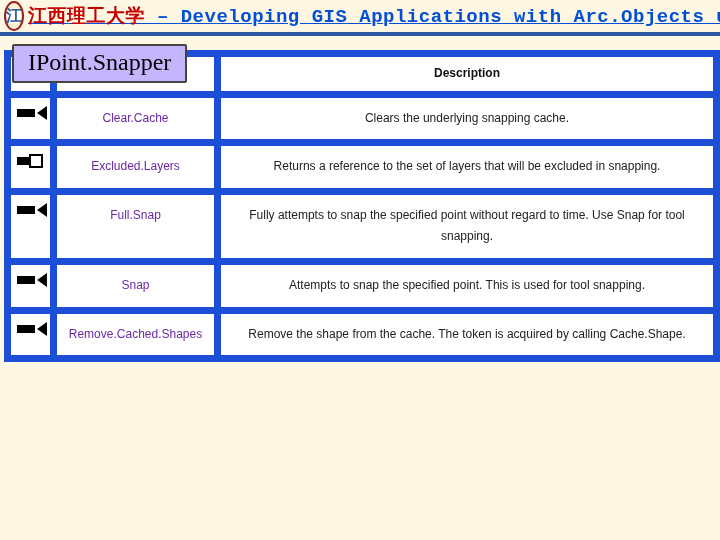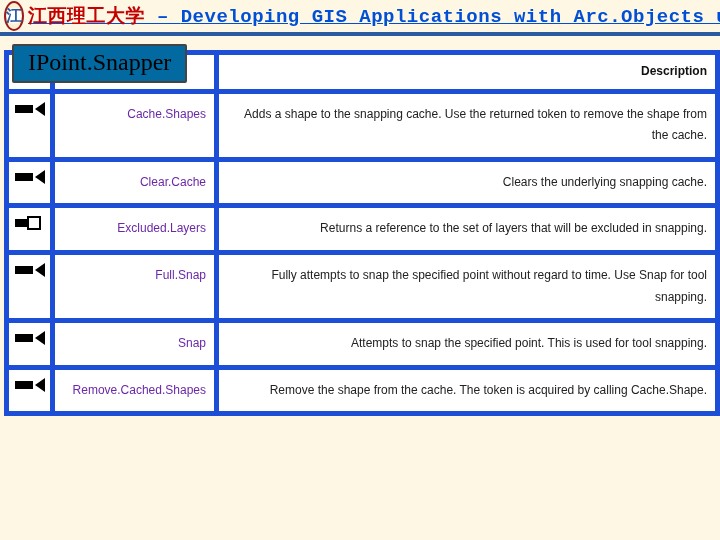--- a/index.html
+++ b/index.html
@@ -33,21 +33,21 @@
       font-size: 19px;
       color: #004fd6;
       text-decoration: underline;
       white-space: nowrap;
       letter-spacing: 0.5px;
     }
     .title .cn { color: #c40000; }
     .badge {
       position: absolute;
       top: 44px; left: 12px;
-      background: #0369a1;
+      background: #c4b5fd;
       border: 2px solid #444;
       border-radius: 2px;
       padding: 4px 14px 6px;
       font-family: "Times New Roman", serif;
       font-size: 24px;
       line-height: 1.05;
       z-index: 5;
     }
     .table-wrap {
       position: absolute;
@@ -56,25 +56,25 @@
     }
     table {
       border-collapse: collapse;
       width: 100%;
       table-layout: fixed;
     }
     col.c-icon { width: 46px; }
     col.c-name { width: 164px; }
     col.c-desc { width: auto; }
     th, td {
-      border: 5px solid #1d4ed8;
+      border: 7px solid #1d4ed8;
       font-size: 12px;
       vertical-align: top;
       padding: 10px 8px;
-      text-align: right;
+      text-align: center;
       line-height: 1.8;
     }
     th {
       font-weight: bold;
       color: #111;
       background: #fff;
       padding-top: 6px;
       padding-bottom: 6px;
     }
     td.icon-cell { padding: 8px 6px; background:#fff; }
@@ -174,25 +174,20 @@
     <thead>
       <tr>
         <th></th>
         <th></th>
         <th>Description</th>
       </tr>
     </thead>
     <tbody id="rows">
         <tr>
           <td class="icon-cell"><span class="ic ic-method"></span></td>
-          <td><span class="name-link">Cache.Shapes</span></td>
-          <td class="desc">Adds a shape to the snapping cache. Use the returned token to remove the shape from the cache.</td>
-        </tr>
-        <tr>
-          <td class="icon-cell"><span class="ic ic-method"></span></td>
           <td><span class="name-link">Clear.Cache</span></td>
           <td class="desc">Clears the underlying snapping cache.</td>
         </tr>
         <tr>
           <td class="icon-cell"><span class="ic ic-propget"><span class="arrowhead"></span></span></td>
           <td><span class="name-link">Excluded.Layers</span></td>
           <td class="desc">Returns a reference to the set of layers that will be excluded in snapping.</td>
         </tr>
         <tr>
           <td class="icon-cell"><span class="ic ic-method"></span></td>

